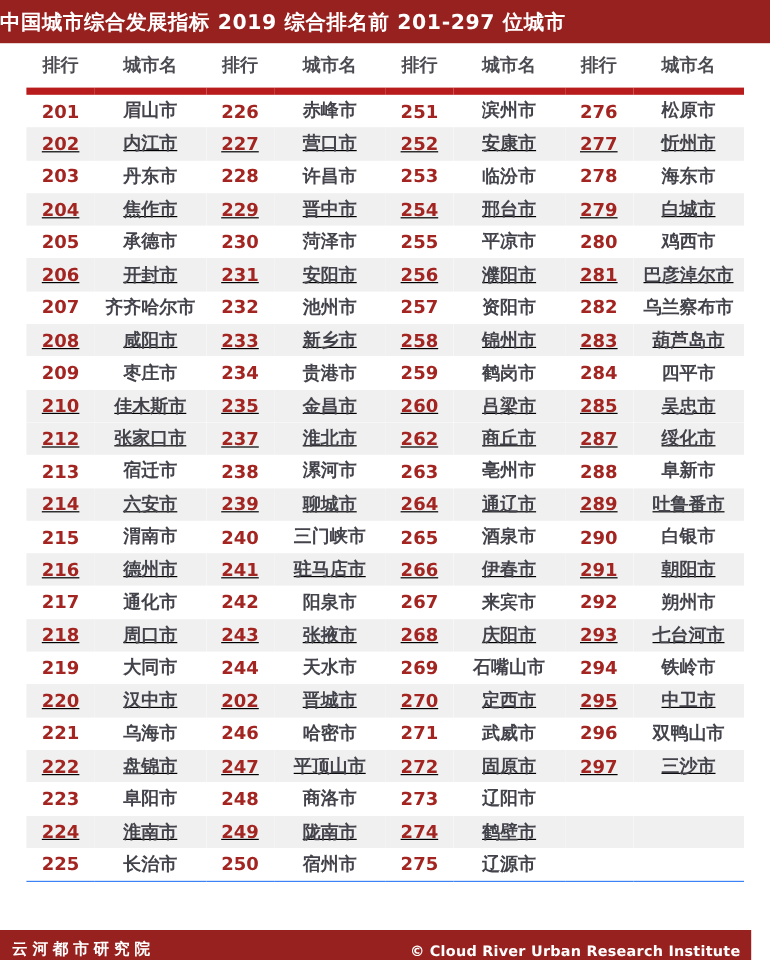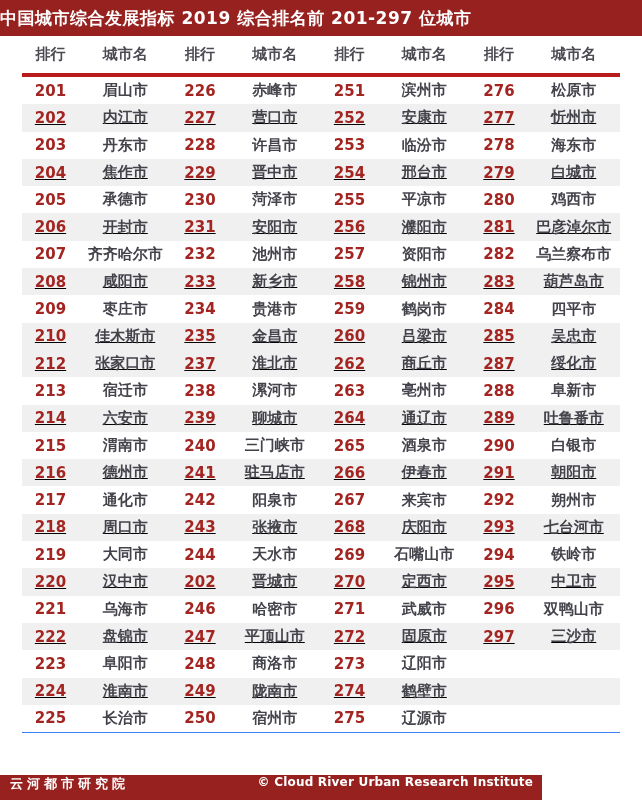--- a/index.html
+++ b/index.html
@@ -13,35 +13,35 @@
     display:flex;align-items:center;
     font-size:17px;font-weight:bold;letter-spacing:0.5px;
   }
   .table-wrap{margin:0 22px;}
   table{
     width:100%;border-collapse:collapse;table-layout:fixed;
   }
   thead th{
     height:37px;font-size:15px;font-weight:bold;color:#4b4b52;
     text-align:center;vertical-align:middle;
-    border-bottom:4px solid #b91c1c;padding:0;
+    border-bottom:6px solid #b91c1c;padding:0;
   }
   tbody td{
     height:27.3px;font-size:15px;font-weight:bold;
     text-align:center;vertical-align:middle;padding:0;
     white-space:nowrap;overflow:hidden;
   }
   tbody tr.stripe{background:#f0f0f0;text-decoration:underline;}
   td.rank{color:#a32521;}
   td.city{color:#43434b;}
   tbody{border-bottom:1px solid #3b82f6;}
   .footer-bar{
-    position:absolute;left:0;bottom:0;width:542px;height:25px;
+    position:absolute;left:0;bottom:0;width:626px;height:25px;
     background:#97211f;color:#ffffff;
-    display:flex;align-items:flex-start;justify-content:space-between;
+    display:flex;align-items:flex-end;justify-content:space-between;
     box-sizing:border-box;padding:0 9px 0 10px;
   }
   .footer-left{font-size:13px;font-weight:bold;letter-spacing:4px;}
   .footer-right{font-size:12px;font-weight:bold;letter-spacing:0.2px;}
 </style>
 </head>
 <body>
 
 <div class="page">
 

